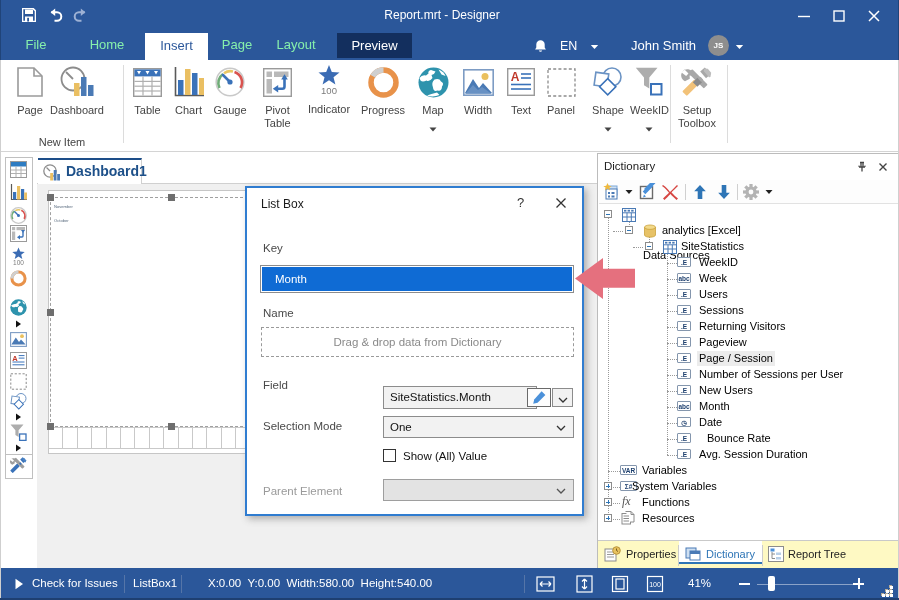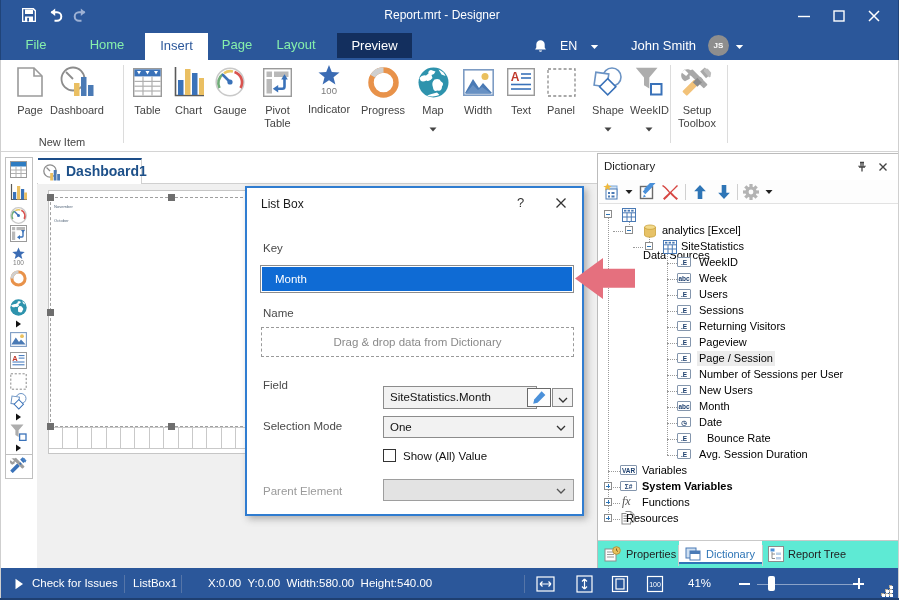--- a/index.html
+++ b/index.html
@@ -26,21 +26,21 @@
 .sic { position:absolute; left:10px; width:17px; height:17px; }
 
 #canvas { left:37px; top:153px; width:560px; height:415px; background:#f0f0f0; }
 #tabbar { position:absolute; left:0; top:0; width:560px; height:31px; background:#fff; border-bottom:1px solid #d0d0d0; }
 #dtab { position:absolute; left:1px; top:5px; width:104px; height:26px; background:#fff; border-top:2px solid #1d4e89; border-right:1px solid #d0d0d0; }
 #page { position:absolute; left:11px; top:37px; width:330px; height:264px; background:#fff; border:1px solid #c6c6c6; }
 
 #dict { left:597px; top:153px; width:302px; height:415px; background:#fff; border-left:1px solid #bcbcbc; border-top:1px solid #bcbcbc; }
 #dict .hdr { position:absolute; left:0; top:0; width:100%; height:26px; background:#fff; }
 #dict .tbar { position:absolute; left:1px; top:26px; width:300px; height:24px; background:#fdfdfd; border-bottom:1px solid #e2e2e2; }
-#dtabs { position:absolute; left:0px; top:386px; width:302px; height:29px; border-top:1px solid #c9c9c9; background:#5eead4; font-size:11px; }
+#dtabs { position:absolute; left:0px; top:386px; width:302px; height:29px; border-top:1px solid #c9c9c9; background:#fef9c3; font-size:11px; }
 
 #status { left:0; top:568px; width:899px; height:32px; background:#2b579a; color:#fff; font-size:11.5px; }
 .ssep { position:absolute; top:7px; width:1px; height:18px; background:#5575a8; }
 
 #dialog { left:245px; top:186px; width:339px; height:330px; background:#fff; border:2px solid #2f7cd0; box-shadow:3px 3px 7px rgba(90,90,90,0.45); z-index:20; }
 .dlabel { position:absolute; left:16px; font-size:11.5px; color:#4a4a4a; }
 #arrow { z-index:30; }
 .exp { position:absolute; width:8px; height:8px; background:#fff; border:1px solid #8c8c8c; }
 .exp i { position:absolute; left:1px; top:3px; width:4px; height:1px; background:#2e75b6; font-size:0; }
 .exp.plus b { position:absolute; left:2.5px; top:1px; width:1px; height:4px; background:#2e75b6; font-size:0; }
@@ -595,42 +595,42 @@
     <div class="bdg" style="left:78px;top:242px;">.E</div>
       <div class="ttx" style="left:100px;top:241px;">Avg. Session Duration</div>
 
     <div class="bdg" style="left:21px;top:258px;width:17px;">VAR</div>
       <div class="ttx" style="left:43px;top:257px;">Variables</div>
     <div class="exp plus" style="left:5px;top:275px;">
         <i></i>
         <b></b>
       </div>
     <div class="bdg" style="left:21px;top:274px;width:17px;">Σ#</div>
-      <div class="ttx" style="left:43px;top:273px;font-weight:bold;">System Variables</div>
+      <div class="ttx" style="left:33px;top:273px;">System Variables</div>
     <div class="exp plus" style="left:5px;top:291px;">
         <i></i>
         <b></b>
       </div>
     <div class="abs" style="left:23px;top:287px;font-size:12px;font-style:italic;color:#555;font-family:'Liberation Serif',serif;">fx</div>
     <div class="ttx" style="left:43px;top:289px;">Functions</div>
     <div class="exp plus" style="left:5px;top:307px;">
         <i></i>
         <b></b>
       </div>
     <svg class="abs" style="left:22px;top:304px" width="14" height="14" viewBox="0 0 14 14">
         <rect x="1" y="2.5" width="8.5" height="10.5" fill="#fff" stroke="#8c8c8c"></rect>
         <path d="M4.5 0.5 H10 L13 3.5 V11 H9.5" fill="#fff" stroke="#8c8c8c"></path>
         <path d="M10 0.5 V3.5 H13" fill="none" stroke="#8c8c8c"></path>
         <g stroke="#8c8c8c">
           <line x1="2.5" y1="5" x2="8" y2="5"></line>
           <line x1="2.5" y1="7.5" x2="8" y2="7.5"></line>
           <line x1="2.5" y1="10" x2="8" y2="10"></line>
         </g>
       </svg>
-    <div class="ttx" style="left:27px;top:305px;">Resources</div>
+    <div class="ttx" style="left:43px;top:305px;">Resources</div>
   </div>
   <div id="dtabs">
     <svg class="abs" style="left:6px;top:5px" width="17" height="17" viewBox="0 0 17 17">
         <rect x="1" y="3" width="11" height="12" fill="#fdfdfd" stroke="#8c8c8c"></rect>
         <g stroke="#9a9a9a">
           <line x1="3" y1="6" x2="10" y2="6"></line>
           <line x1="3" y1="8.5" x2="10" y2="8.5"></line>
           <line x1="3" y1="11" x2="10" y2="11"></line>
         </g>
         <circle cx="12.5" cy="4.5" r="3.8" fill="#e8c25e" stroke="#b8923a"></circle>

